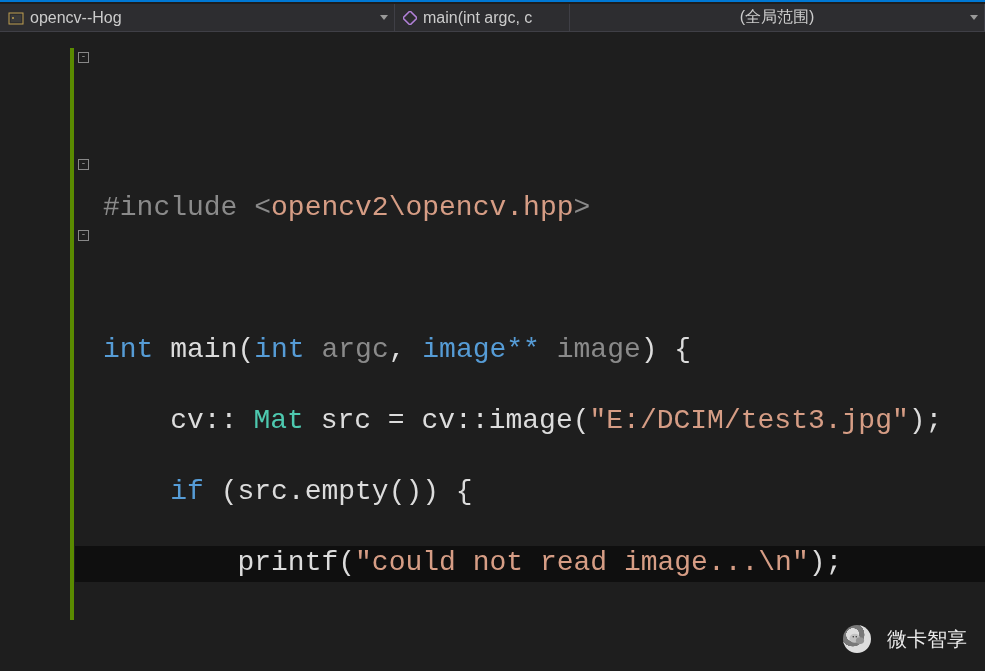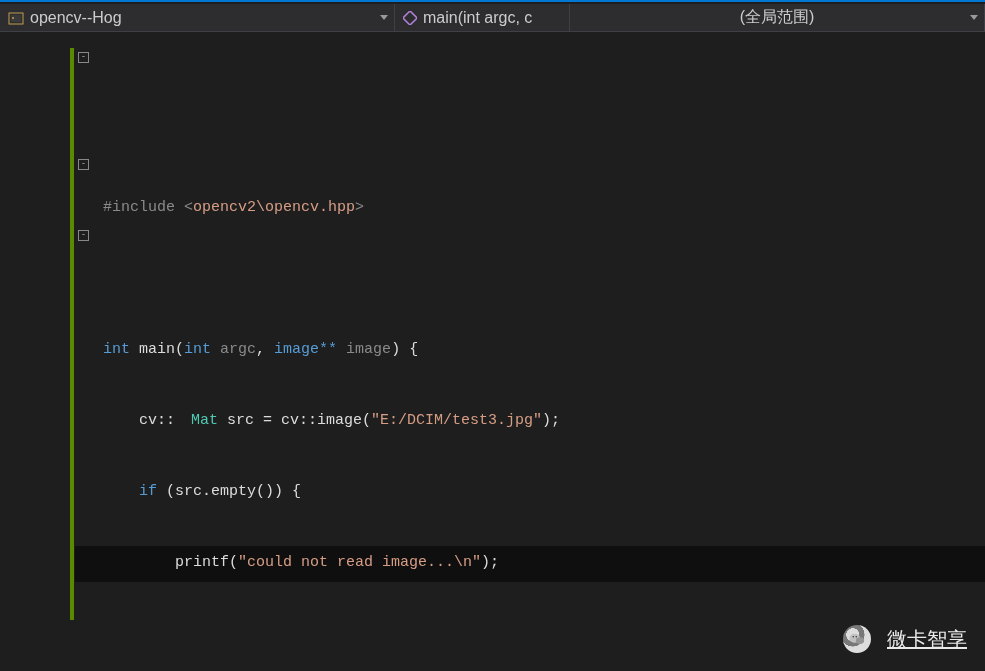--- a/index.html
+++ b/index.html
@@ -71,21 +71,21 @@
   background: #1e1e1e;
   font-size: 9px;
   line-height: 9px;
   text-align: center;
   color: #aaa;
   cursor: pointer;
 }
 .code-area {
   flex: 1;
   padding: 16px 0 7px 28px;
-  font-size: 15px;
+  font-size: 28px;
   line-height: 35.5px;
   white-space: pre;
   position: relative;
   color: #dcdcdc;
 }
 .code-line { height: 35.5px; display: block; position: relative; }
 .highlight-line {
   position: absolute;
   left: 0;
   right: 0;
@@ -102,21 +102,20 @@
   position: absolute;
   right: 18px;
   bottom: 18px;
   display: flex;
   align-items: center;
   gap: 16px;
   color: #eaeaea;
   font-family: "Microsoft YaHei", sans-serif;
   font-size: 20px;
   z-index: 10;
-  text-decoration: underline;
 }
 .wm-icon {
   width: 28px;
   height: 28px;
   border-radius: 50%;
   background: radial-gradient(circle at 35% 35%, #fff 0%, #fff 25%, #888 26%, #888 45%, #fff 46%);
   display: flex;
   align-items: center;
   justify-content: center;
   opacity: 0.85;

